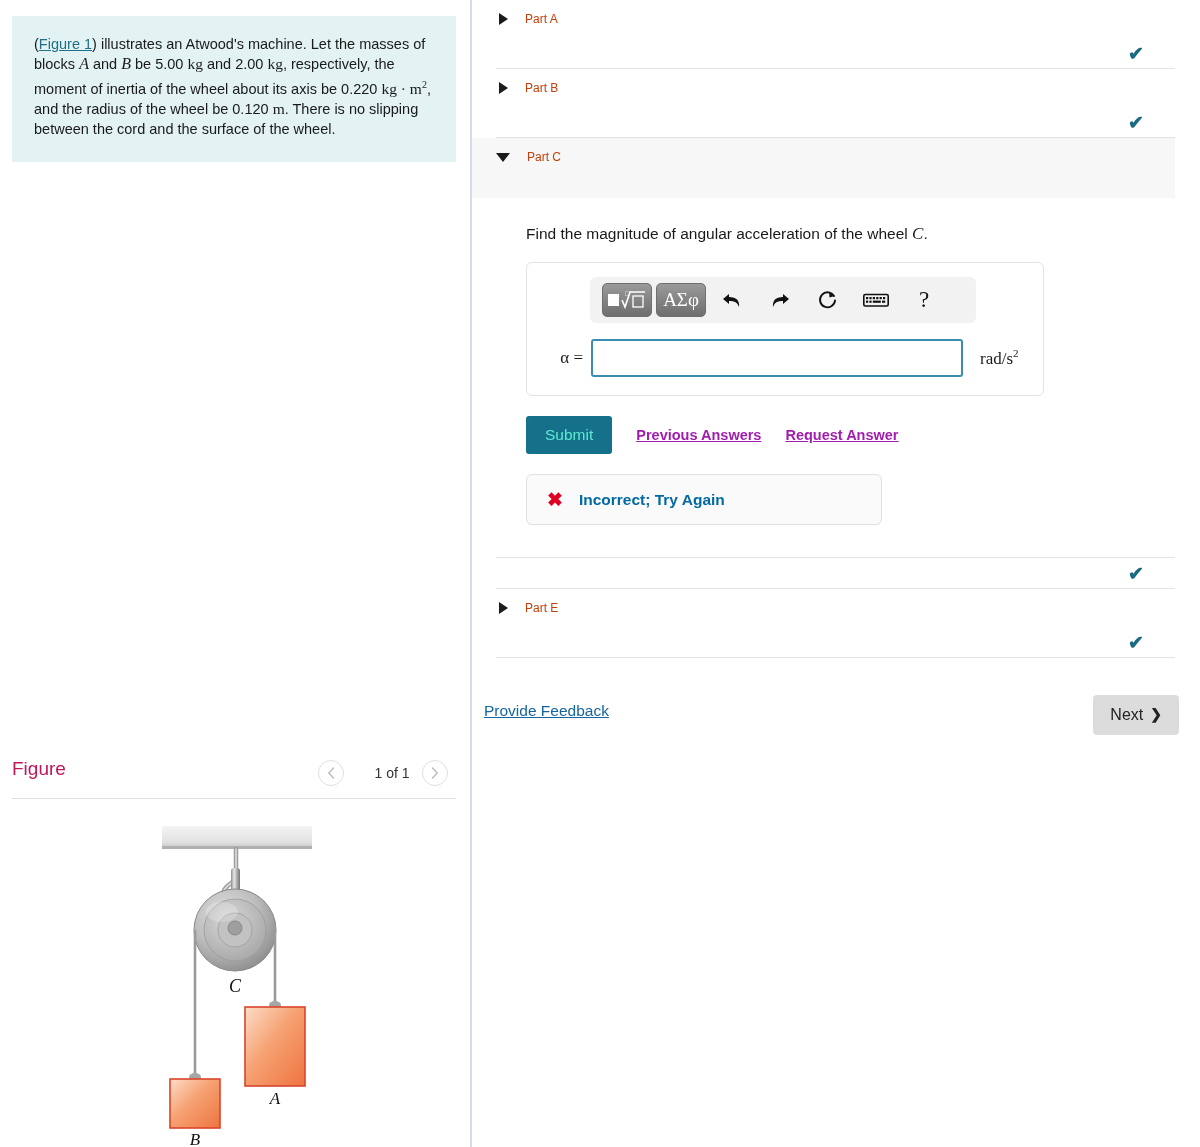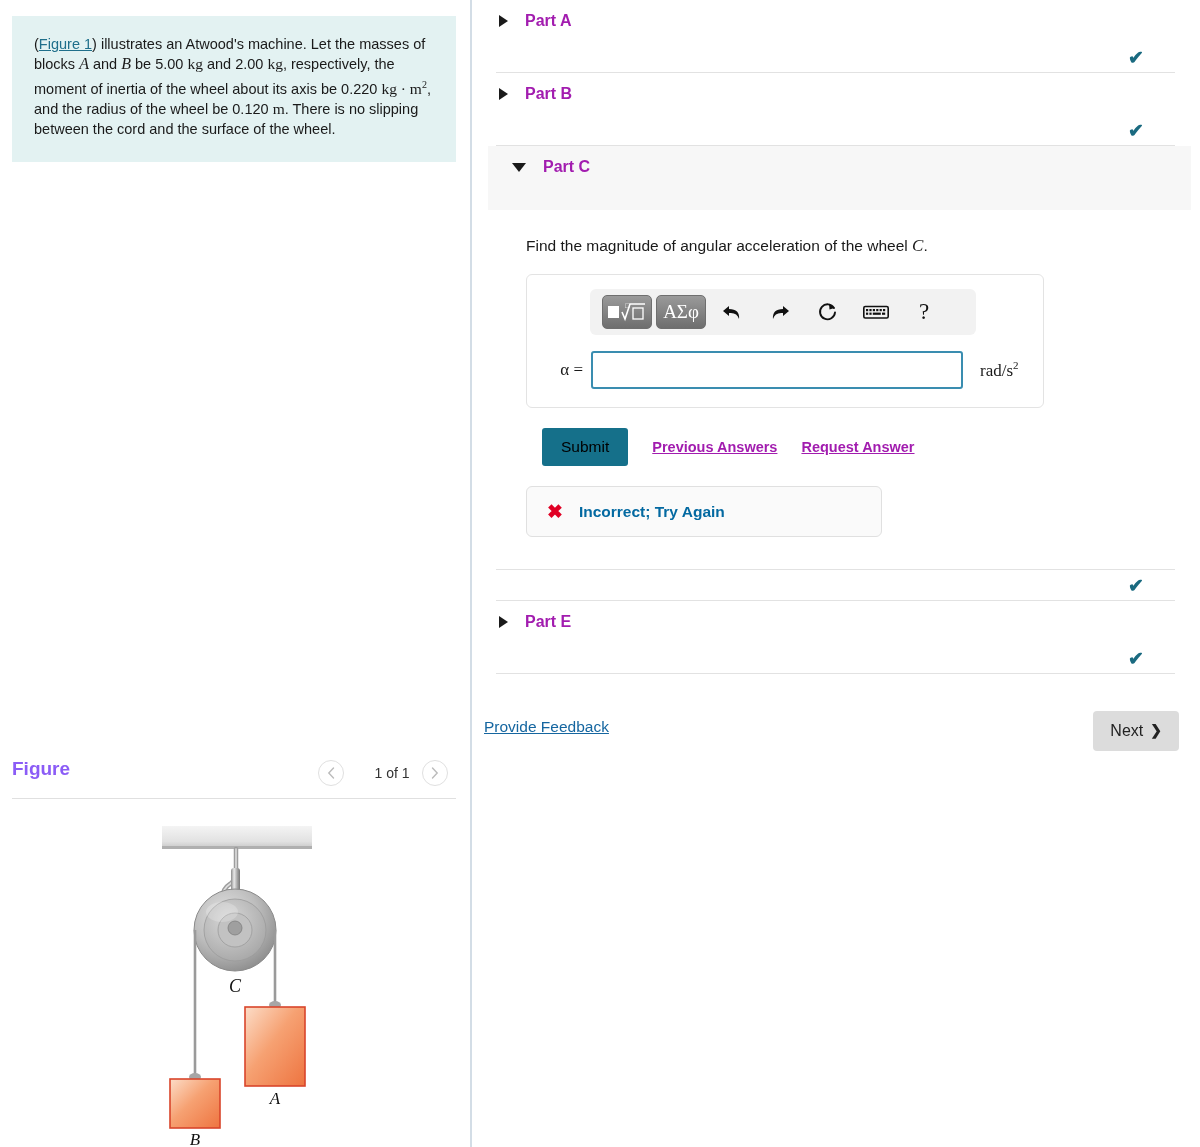--- a/index.html
+++ b/index.html
@@ -53,22 +53,22 @@
   #figure-header {
     position: absolute;
     left: 12px; top: 748px;
     width: 444px;
     height: 42px;
   }
   #figure-title {
     position: absolute;
     left: 0; top: 2px;
     font-size: 19px;
-    font-weight: bold;
-    color: #8b5cf6;
+    font-weight: normal;
+    color: #be185d;
   }
   #figure-pager {
     position: absolute;
     right: 8px; top: 4px;
     display: flex;
     align-items: center;
     gap: 9px;
   }
   .pager-btn {
     width: 26px; height: 26px;
@@ -130,23 +130,23 @@
     border-bottom: 6px solid transparent;
     border-left: 9px solid #1a1a1a;
     margin-left: 3px;
   }
   .caret-down {
     border-left: 7px solid transparent;
     border-right: 7px solid transparent;
     border-top: 9px solid #1a1a1a;
   }
   .part-title {
-    font-size: 16px;
-    font-weight: bold;
-    color: #a21caf;
+    font-size: 12px;
+    font-weight: normal;
+    color: #c2410c;
   }
   .part-check {
     position: absolute;
     right: 31px;
     bottom: 6px;
     color: #1a6a80;
     font-size: 19px;
     font-weight: bold;
     line-height: 1;
   }
@@ -155,21 +155,20 @@
     margin-left: 24px;
     height: 1px;
     background: #e2e2e2;
   }
   .collapsed-body { height: 30px; }
 
   .part-c-band {
     background: #f7f7f7;
     width: 703px;
     padding-bottom: 22px;
-    margin-left: 16px;
   }
   #part-c-body {
     padding: 26px 0 0 54px;
   }
   #part-c-question {
     font-size: 15.5px;
     color: #1a1a1a;
     margin-bottom: 18px;
   }
 
@@ -248,28 +247,27 @@
   }
 
   #submit-row {
     display: flex;
     align-items: center;
     margin-top: 20px;
     gap: 16px;
   }
   #submit-button {
     background: #15708a;
-    color: #000000;
+    color: #5eead4;
     border: none;
     border-radius: 3px;
     font-size: 15.5px;
     font-family: "Liberation Sans", sans-serif;
     padding: 10px 19px;
     cursor: pointer;
-    margin-left: 16px;
   }
   .answer-link {
     color: #a21caf;
     font-size: 14.5px;
     font-weight: bold;
     text-decoration: underline;
     cursor: pointer;
     margin-left: 8px;
   }
   #feedback-box {

